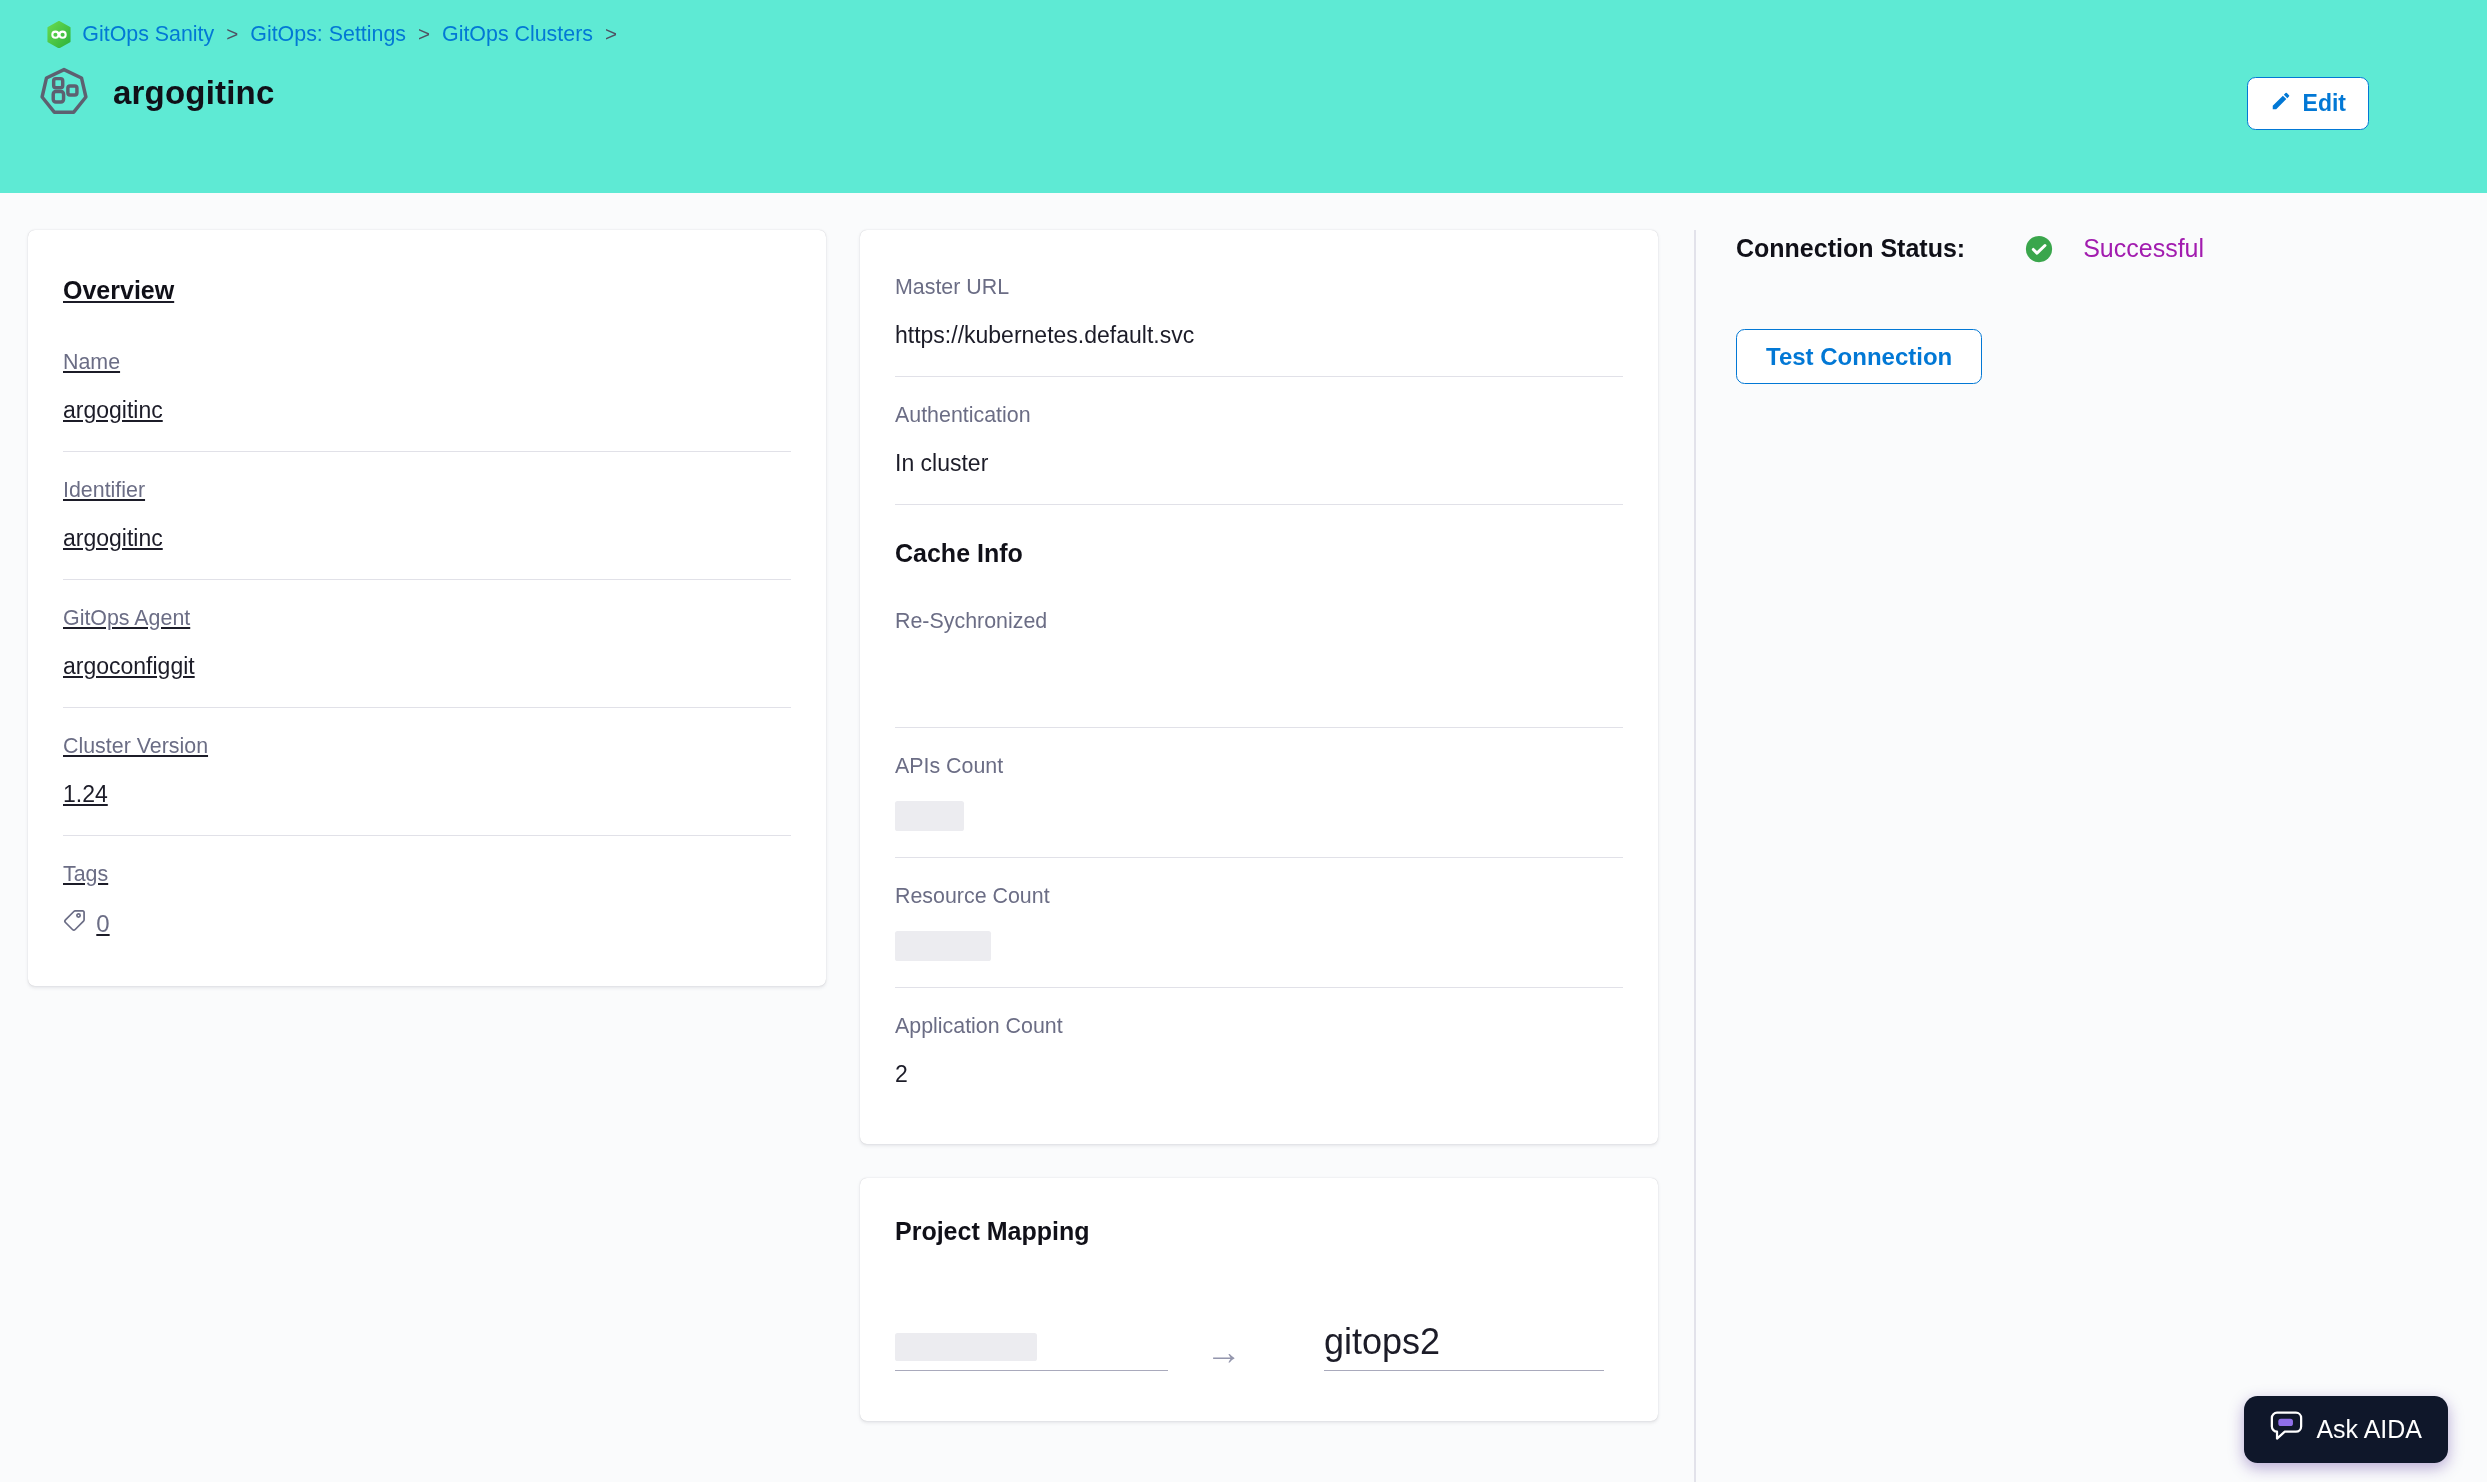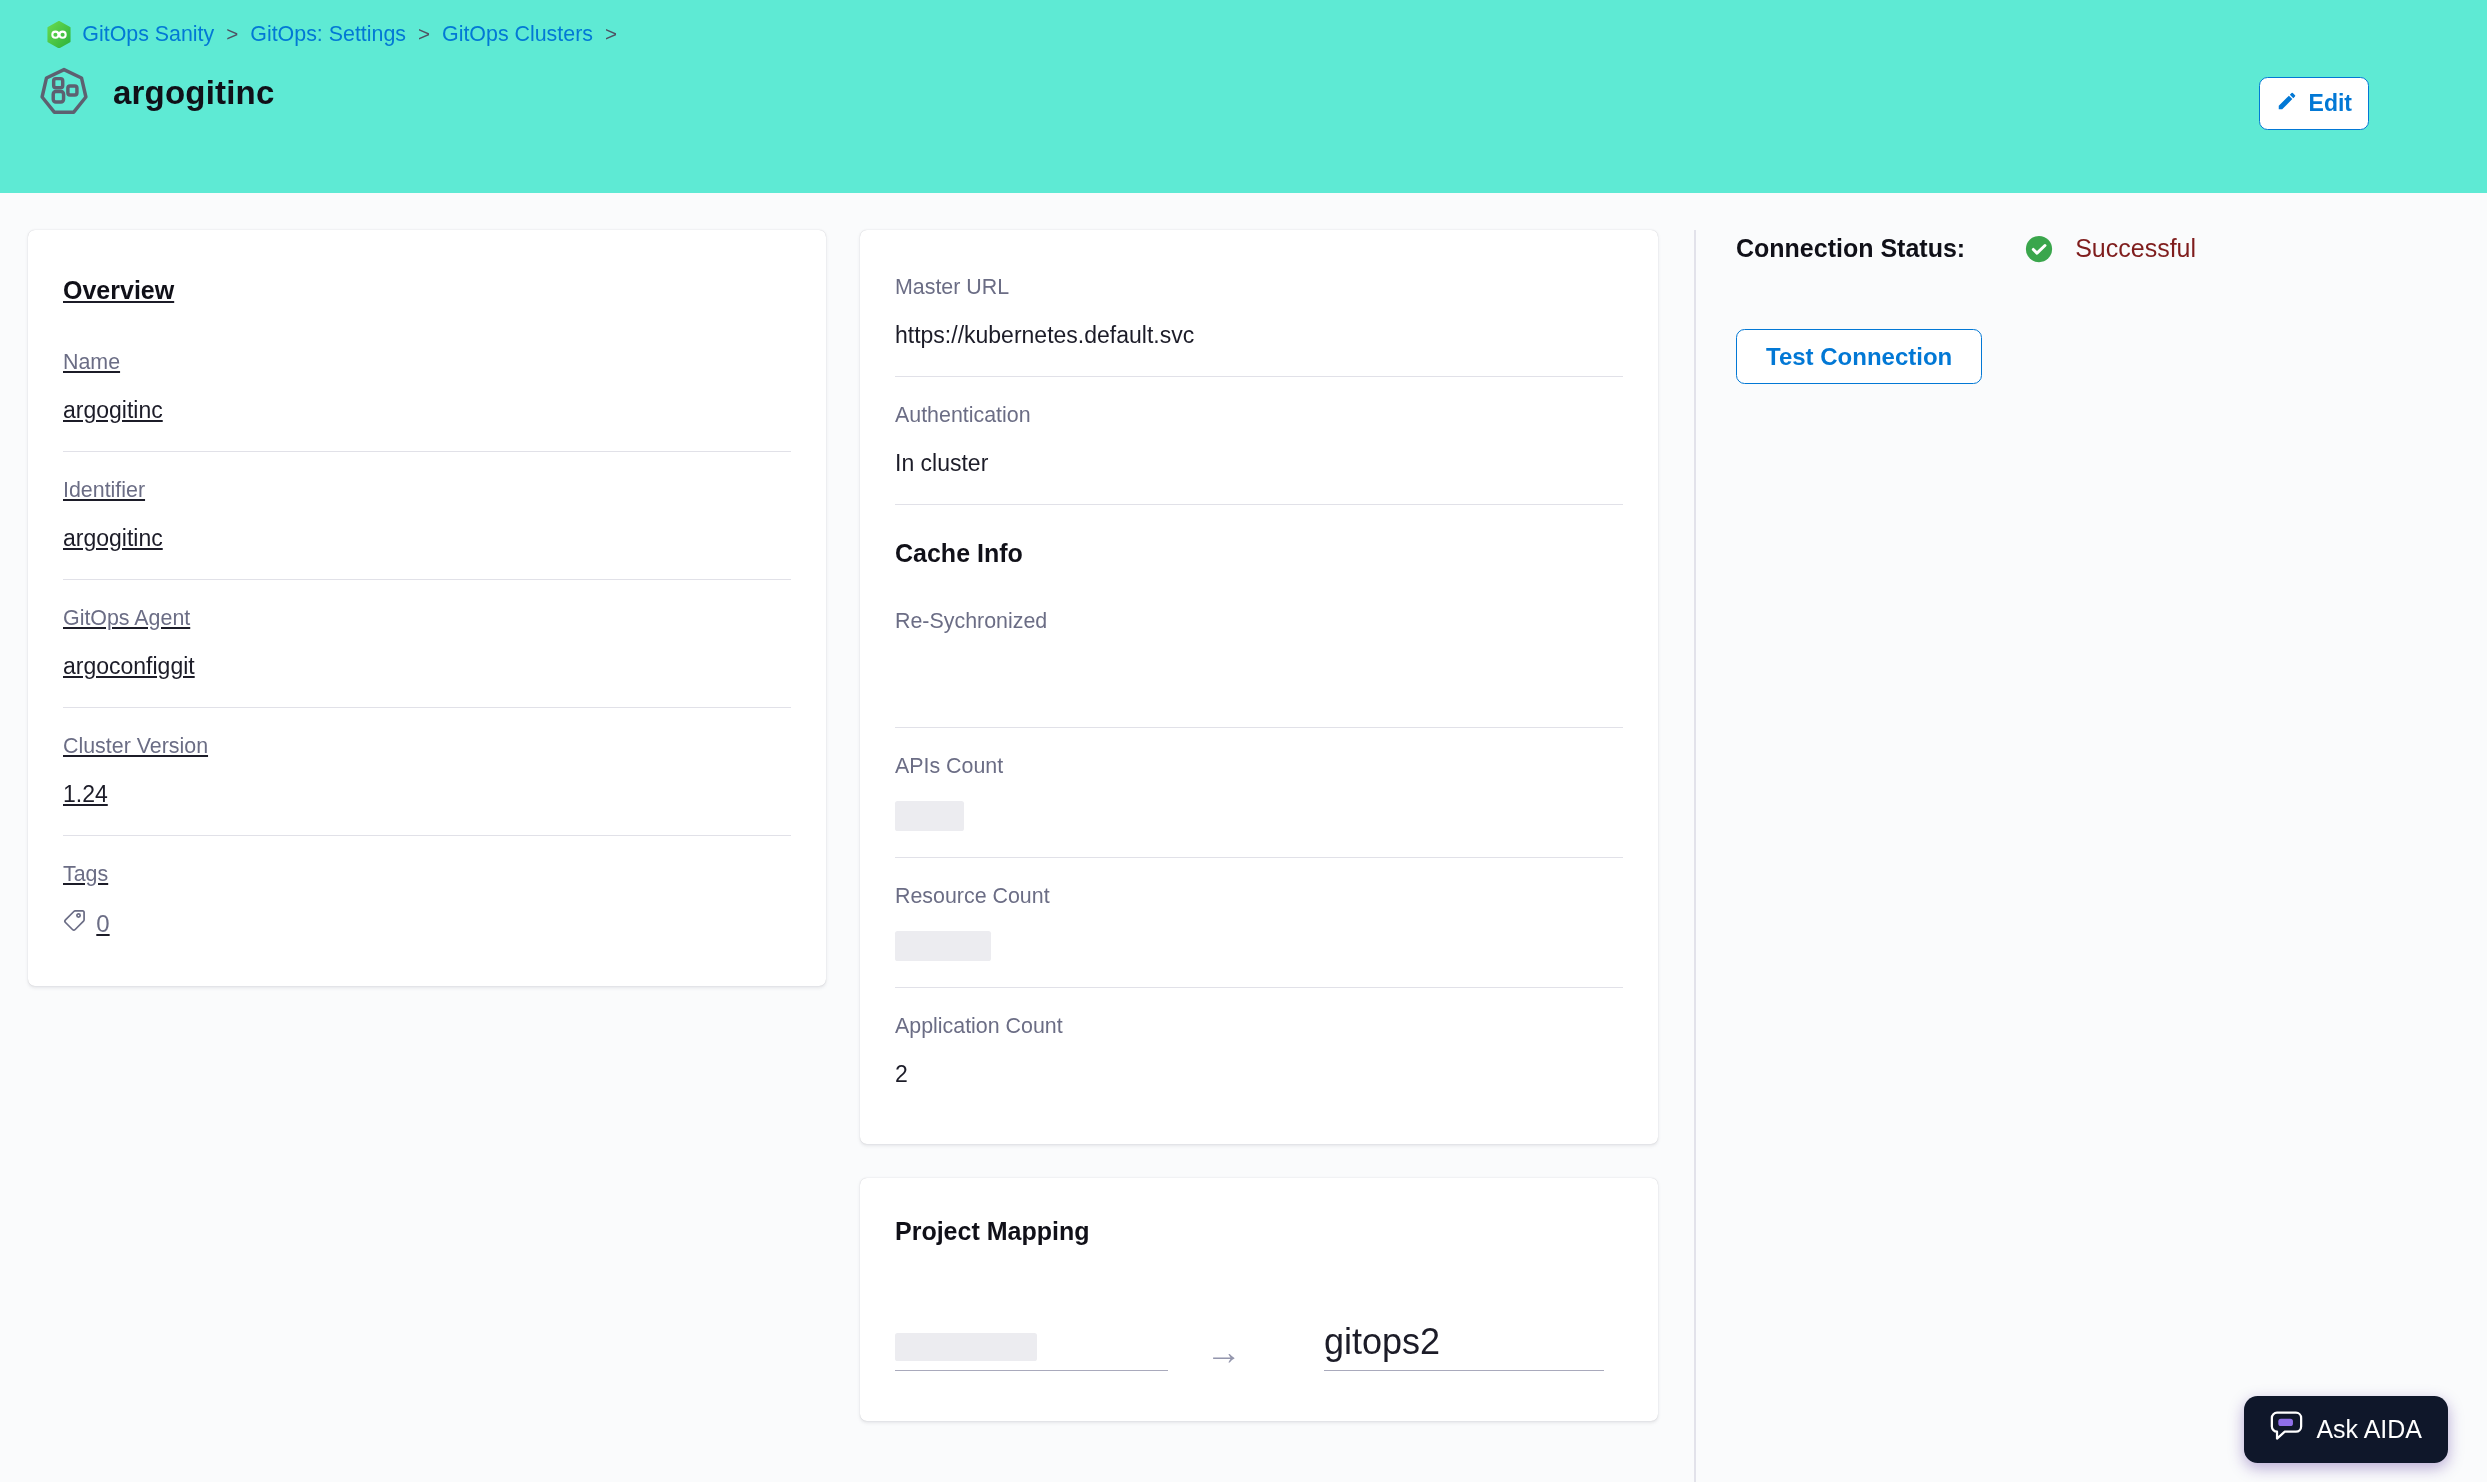--- a/index.html
+++ b/index.html
@@ -46,21 +46,21 @@
     letter-spacing: 0.2px;
   }
   .edit-btn {
     position: absolute;
     top: 77px;
     right: 118px;
     height: 53px;
     display: flex;
     align-items: center;
     gap: 10.3px;
-    padding: 0 16px;
+    padding: 0 22px;
     background: #ffffff;
     border: 1.7px solid #0278d5;
     border-radius: 8.6px;
     color: #0278d5;
     font-family: inherit;
     font-size: 23px;
     font-weight: 700;
     cursor: pointer;
   }
 
@@ -164,21 +164,21 @@
 
   
   .right-panel {
     position: absolute;
     left: 1736px;
     top: 41px;
   }
   .status-row { display: flex; align-items: center; gap: 22px; }
   .status-label { font-size: 25px; font-weight: 700; color: #101018; }
   .status-row .check-icon { margin-left: 38px; display: flex; }
-  .status-value { margin-left: 0; font-size: 25px; color: #7f1d1d; }
+  .status-value { margin-left: 8px; font-size: 25px; color: #a21caf; }
   .test-btn {
     margin-top: 66px;
     height: 55px;
     padding: 0 29px;
     background: #ffffff;
     border: 1.7px solid #0278d5;
     border-radius: 8.6px;
     color: #0278d5;
     font-family: inherit;
     font-size: 24px;

